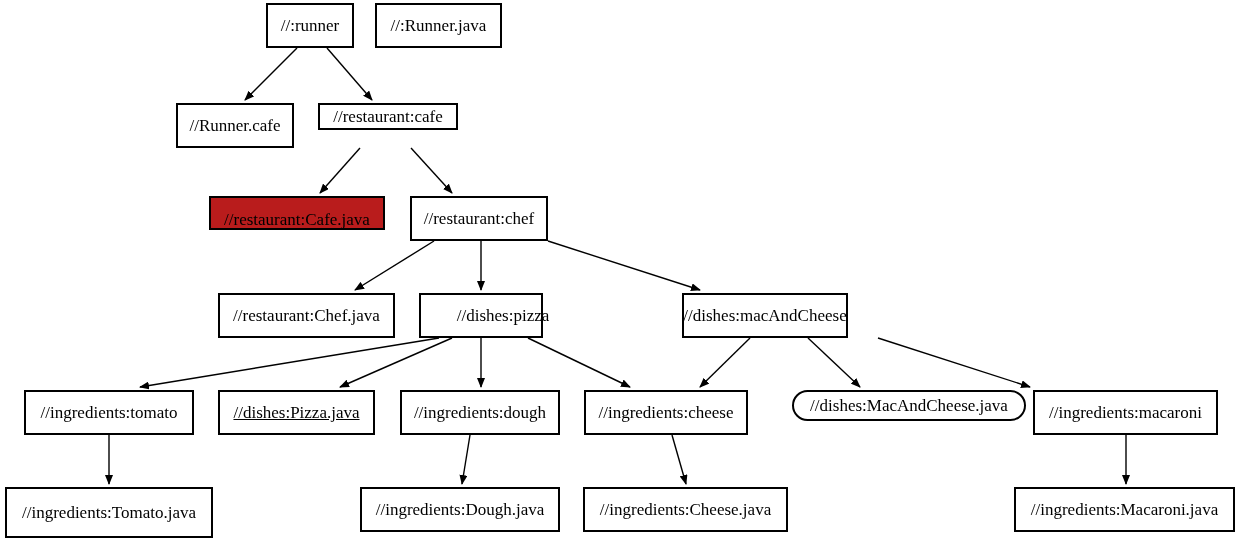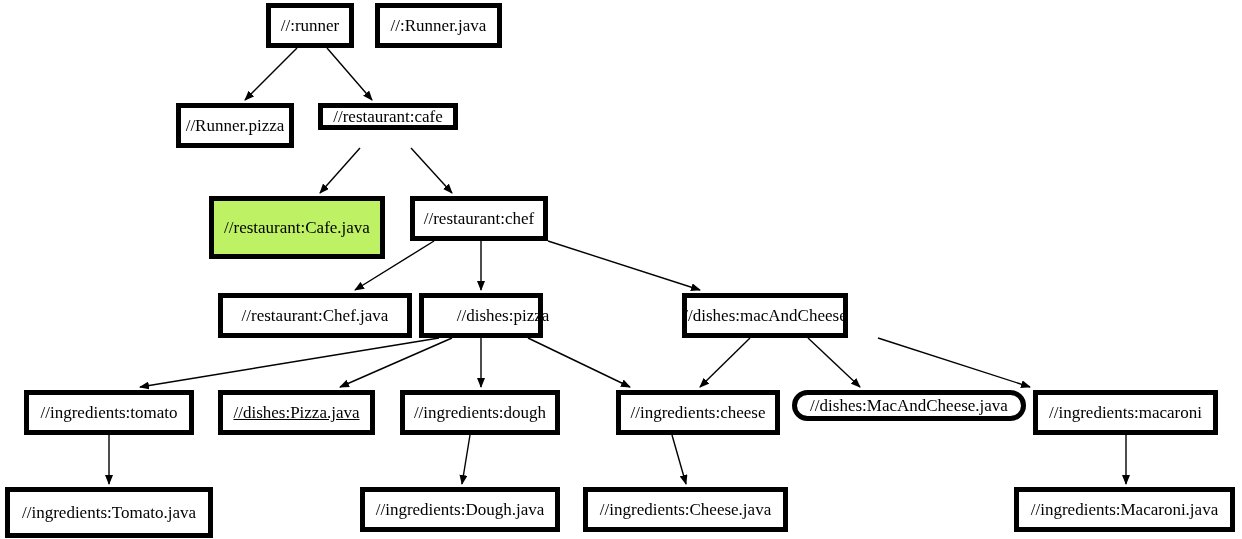--- a/index.html
+++ b/index.html
@@ -21,21 +21,21 @@
     position: absolute;
     left: 0;
     top: 0;
     width: 1242px;
     height: 539px;
     pointer-events: none;
   }
   .graph-node {
     position: absolute;
     box-sizing: border-box;
-    border: 5px solid #22c55e;
+    border: 2px solid #22c55e;
     background: #ffffff;
     display: flex;
     align-items: center;
     justify-content: center;
     white-space: nowrap;
   }
   .node-label {
     font-family: "Liberation Serif", "DejaVu Serif", serif;
     font-size: 17px;
     color: #000000;
@@ -75,50 +75,50 @@
       </g>
   </svg>
   <div id="nodes-group">
       <div class="graph-node" style="left: 266px; top: 3px; width: 88px; height: 45px; background: rgb(255, 255, 255); border-color: rgb(0, 0, 0);">
         <span class="node-label">//:runner</span>
       </div>
       <div class="graph-node" style="left: 375px; top: 3px; width: 127px; height: 45px; background: rgb(255, 255, 255); border-color: rgb(0, 0, 0);">
         <span class="node-label">//:Runner.java</span>
       </div>
       <div class="graph-node" style="left: 176px; top: 103px; width: 118px; height: 45px; background: rgb(255, 255, 255); border-color: rgb(0, 0, 0);">
-        <span class="node-label">//Runner.pizza</span>
+        <span class="node-label">//Runner.cafe</span>
       </div>
       <div class="graph-node" style="left: 318px; top: 103px; width: 140px; height: 27px; background: rgb(255, 255, 255); border-color: rgb(0, 0, 0);">
         <span class="node-label">//restaurant:cafe</span>
       </div>
-      <div class="graph-node" style="left: 209px; top: 196px; width: 176px; height: 63px; background: #bef264; border-color: rgb(0, 0, 0);">
+      <div class="graph-node" style="left: 209px; top: 196px; width: 176px; height: 34px; background: #b91c1c; border-color: rgb(0, 0, 0); align-items: flex-end;">
         <span class="node-label">//restaurant:Cafe.java</span>
       </div>
       <div class="graph-node" style="left: 410px; top: 196px; width: 138px; height: 45px; background: rgb(255, 255, 255); border-color: rgb(0, 0, 0);">
         <span class="node-label">//restaurant:chef</span>
       </div>
-      <div class="graph-node" style="left: 218px; top: 293px; width: 194px; height: 45px; background: rgb(255, 255, 255); border-color: rgb(0, 0, 0);">
+      <div class="graph-node" style="left: 218px; top: 293px; width: 177px; height: 45px; background: rgb(255, 255, 255); border-color: rgb(0, 0, 0);">
         <span class="node-label">//restaurant:Chef.java</span>
       </div>
       <div class="graph-node" style="left: 419px; top: 293px; width: 124px; height: 45px; background: rgb(255, 255, 255); border-color: rgb(0, 0, 0); padding-left: 44px;">
         <span class="node-label">//dishes:pizza</span>
       </div>
       <div class="graph-node" style="left: 682px; top: 293px; width: 166px; height: 45px; background: rgb(255, 255, 255); border-color: rgb(0, 0, 0);">
         <span class="node-label">//dishes:macAndCheese</span>
       </div>
       <div class="graph-node" style="left: 24px; top: 390px; width: 170px; height: 45px; background: rgb(255, 255, 255); border-color: rgb(0, 0, 0);">
         <span class="node-label">//ingredients:tomato</span>
       </div>
       <div class="graph-node" style="left: 218px; top: 390px; width: 157px; height: 45px; background: rgb(255, 255, 255); border-color: rgb(0, 0, 0); text-decoration: underline;">
         <span class="node-label">//dishes:Pizza.java</span>
       </div>
       <div class="graph-node" style="left: 400px; top: 390px; width: 160px; height: 45px; background: rgb(255, 255, 255); border-color: rgb(0, 0, 0);">
         <span class="node-label">//ingredients:dough</span>
       </div>
-      <div class="graph-node" style="left: 584px; top: 390px; width: 164px; height: 45px; background: rgb(255, 255, 255); border-color: rgb(0, 0, 0); margin-left: 32px;">
+      <div class="graph-node" style="left: 584px; top: 390px; width: 164px; height: 45px; background: rgb(255, 255, 255); border-color: rgb(0, 0, 0);">
         <span class="node-label">//ingredients:cheese</span>
       </div>
       <div class="graph-node" style="left: 792px; top: 390px; width: 234px; height: 31px; background: rgb(255, 255, 255); border-color: rgb(0, 0, 0); border-radius: 16px;">
         <span class="node-label">//dishes:MacAndCheese.java</span>
       </div>
       <div class="graph-node" style="left: 1033px; top: 390px; width: 185px; height: 45px; background: rgb(255, 255, 255); border-color: rgb(0, 0, 0);">
         <span class="node-label">//ingredients:macaroni</span>
       </div>
       <div class="graph-node" style="left: 5px; top: 487px; width: 208px; height: 51px; background: rgb(255, 255, 255); border-color: rgb(0, 0, 0);">
         <span class="node-label">//ingredients:Tomato.java</span>

